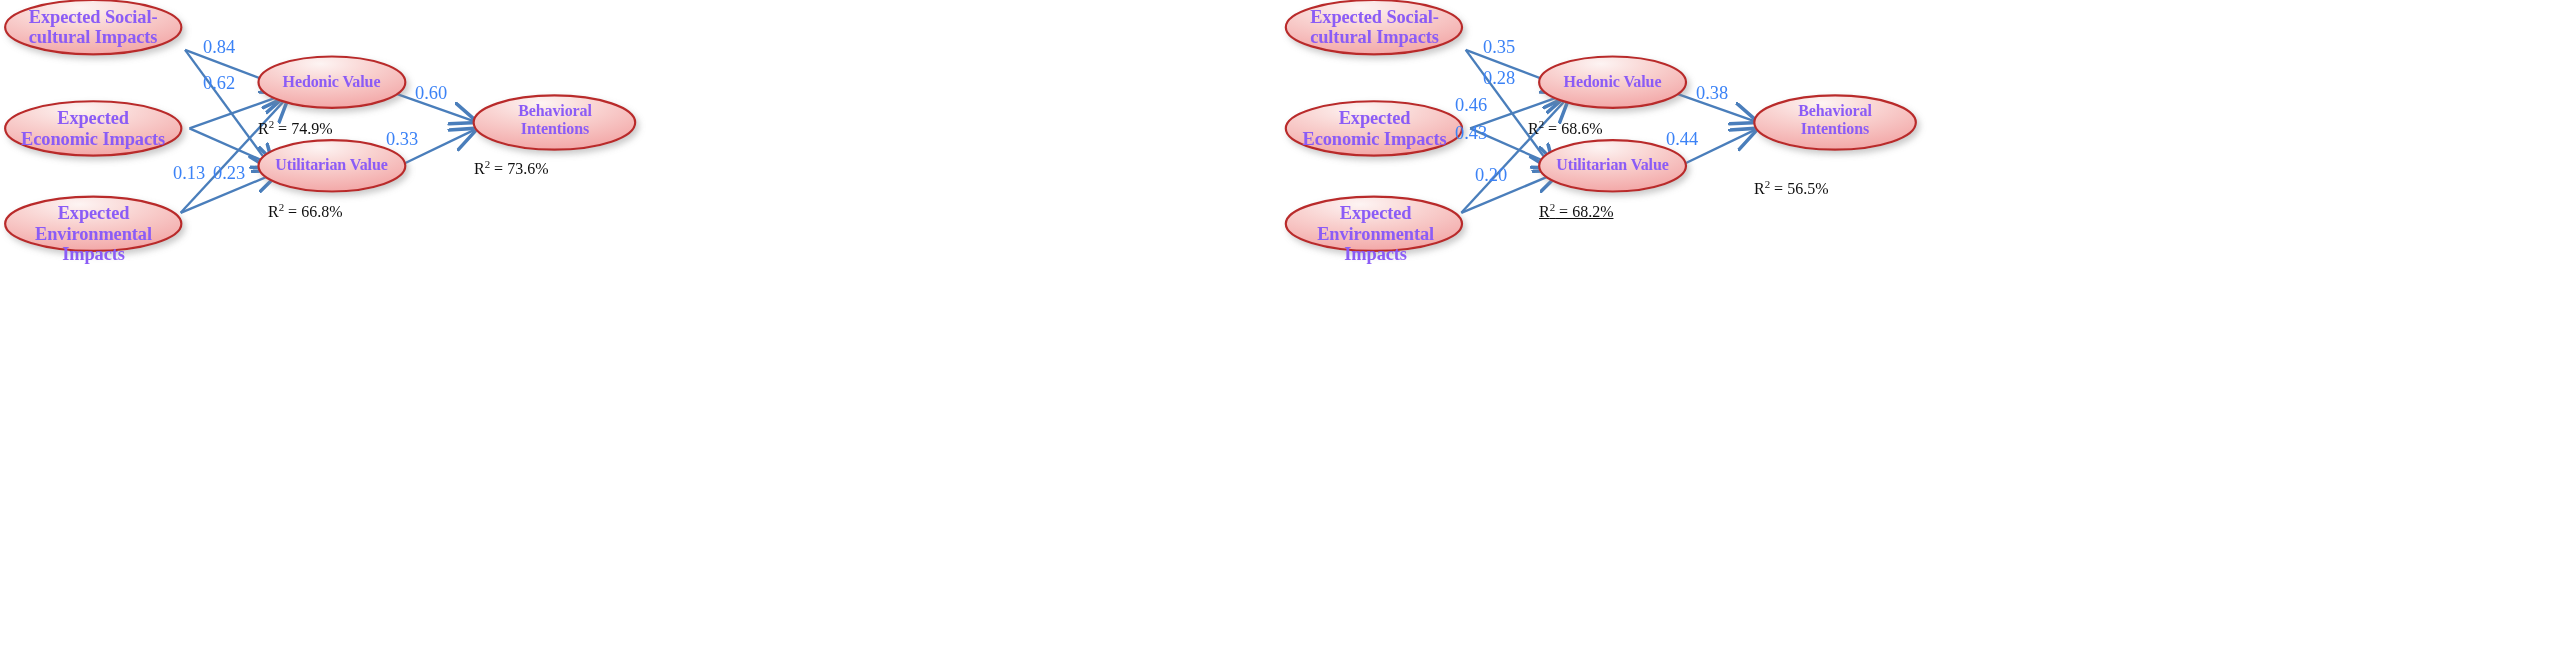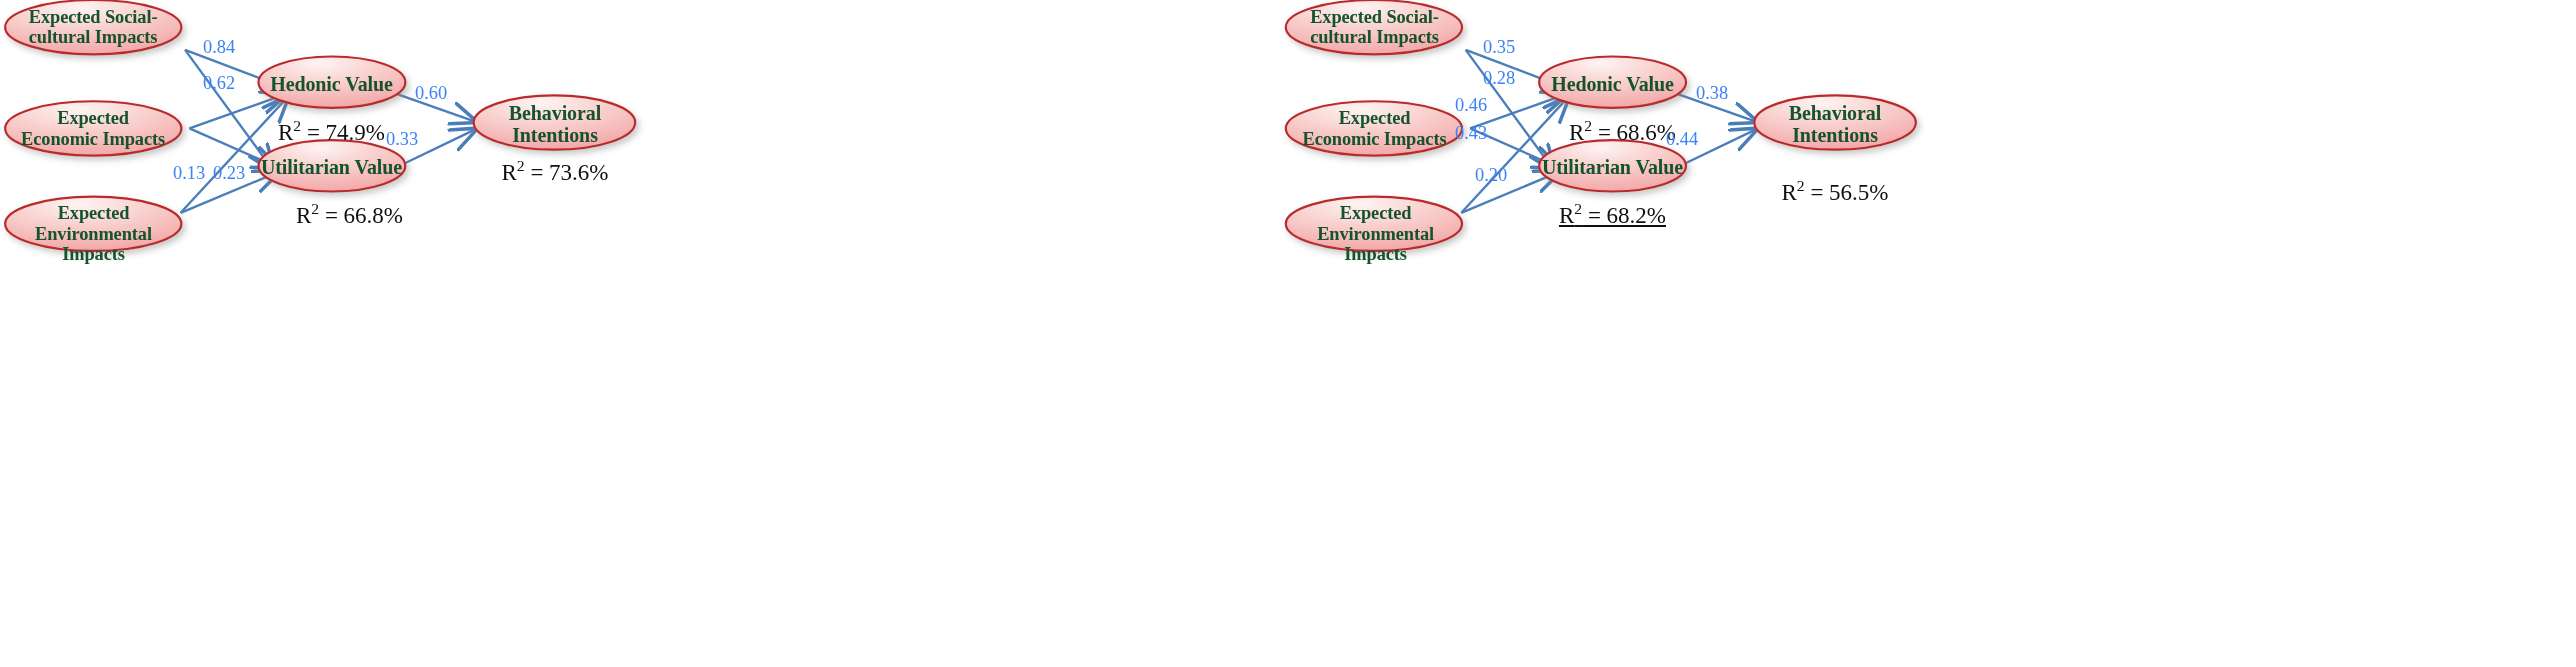--- a/index.html
+++ b/index.html
@@ -37,35 +37,34 @@
     width: 1288px;
     height: 667px;
     overflow: visible;
   }
 
   
   .node-label {
     position: absolute;
     text-align: center;
     font-weight: bold;
-    color: #14532d;
+    color: #8b5cf6;
     line-height: 1.12;
     letter-spacing: -0.1px;
     pointer-events: none;
     white-space: pre-line;
     font-family: "Liberation Serif", "DejaVu Serif", serif;
   }
-  .node-label.sz-mid   { font-size: 20px; }
+  .node-label.sz-mid   { font-size: 16px; }
   .node-label.sz-small { font-size: 18.4px; }
 
   
   .r2 {
     position: absolute;
-    text-align: center;
-    font-size: 23px;
+    font-size: 16px;
     color: #101010;
     font-family: "Liberation Serif", "DejaVu Serif", serif;
     white-space: nowrap;
   }
   .r2 sup { font-size: 0.68em; vertical-align: super; line-height: 0; }
 
   
   .coef {
     position: absolute;
     font-size: 18.4px;
@@ -137,21 +136,21 @@
     <div class="node-label sz-small" style="left:1.5px;  top:203px; width:184px;">Expected Environmental
 Impacts</div>
     <div class="node-label sz-mid" style="left:258px; top:73px; width:147px;">Hedonic Value</div>
     <div class="node-label sz-mid" style="left:258px; top:156px; width:147px;">Utilitarian Value</div>
     <div class="node-label sz-mid" style="left:474px; top:102px; width:162px;">Behavioral
 Intentions</div>
 
     <div class="r2" style="left:258px; top:120px; width:147px;">
       <span>R</span><sup>2</sup><span> = 74.9%</span>
     </div>
-    <div class="r2" style="left:276px; top:203px; width:147px;">
+    <div class="r2" style="left:268px; top:203px; width:147px;">
       <span>R</span><sup>2</sup><span> = 66.8%</span>
     </div>
     <div class="r2" style="left:474px; top:160px; width:162px;">
       <span>R</span><sup>2</sup><span> = 73.6%</span>
     </div>
 
     <div class="coef" style="left:203px; top:37px;">0.84</div>
     <div class="coef" style="left:203px; top:73px;">0.62</div>
     <div class="coef" style="left:167px; top:163px;margin-left:6px;">0.13</div>
     <div class="coef" style="left:213px; top:163px;">0.23</div>
@@ -203,21 +202,21 @@
 cultural Impacts</div>
     <div class="node-label sz-small" style="left:0px;  top:108px; width:173px;">Expected
 Economic Impacts</div>
     <div class="node-label sz-small" style="left:-4.4px; top:203px; width:184px;">Expected Environmental
 Impacts</div>
     <div class="node-label sz-mid" style="left:251px; top:73px; width:147px;">Hedonic Value</div>
     <div class="node-label sz-mid" style="left:251px; top:156px; width:147px;">Utilitarian Value</div>
     <div class="node-label sz-mid" style="left:466px; top:102px; width:162px;">Behavioral
 Intentions</div>
 
-    <div class="r2" style="left:261px; top:120px; width:147px;">
+    <div class="r2" style="left:240px; top:120px; width:147px;">
       <span>R</span><sup>2</sup><span> = 68.6%</span>
     </div>
     <div class="r2" style="left:251px; top:203px; width:147px;text-decoration:underline;">
       <span>R</span><sup>2</sup><span> = 68.2%</span>
     </div>
     <div class="r2" style="left:466px; top:160px; width:162px;margin-top:20px;">
       <span>R</span><sup>2</sup><span> = 56.5%</span>
     </div>
 
     <div class="coef" style="left:195px; top:37px;">0.35</div>

